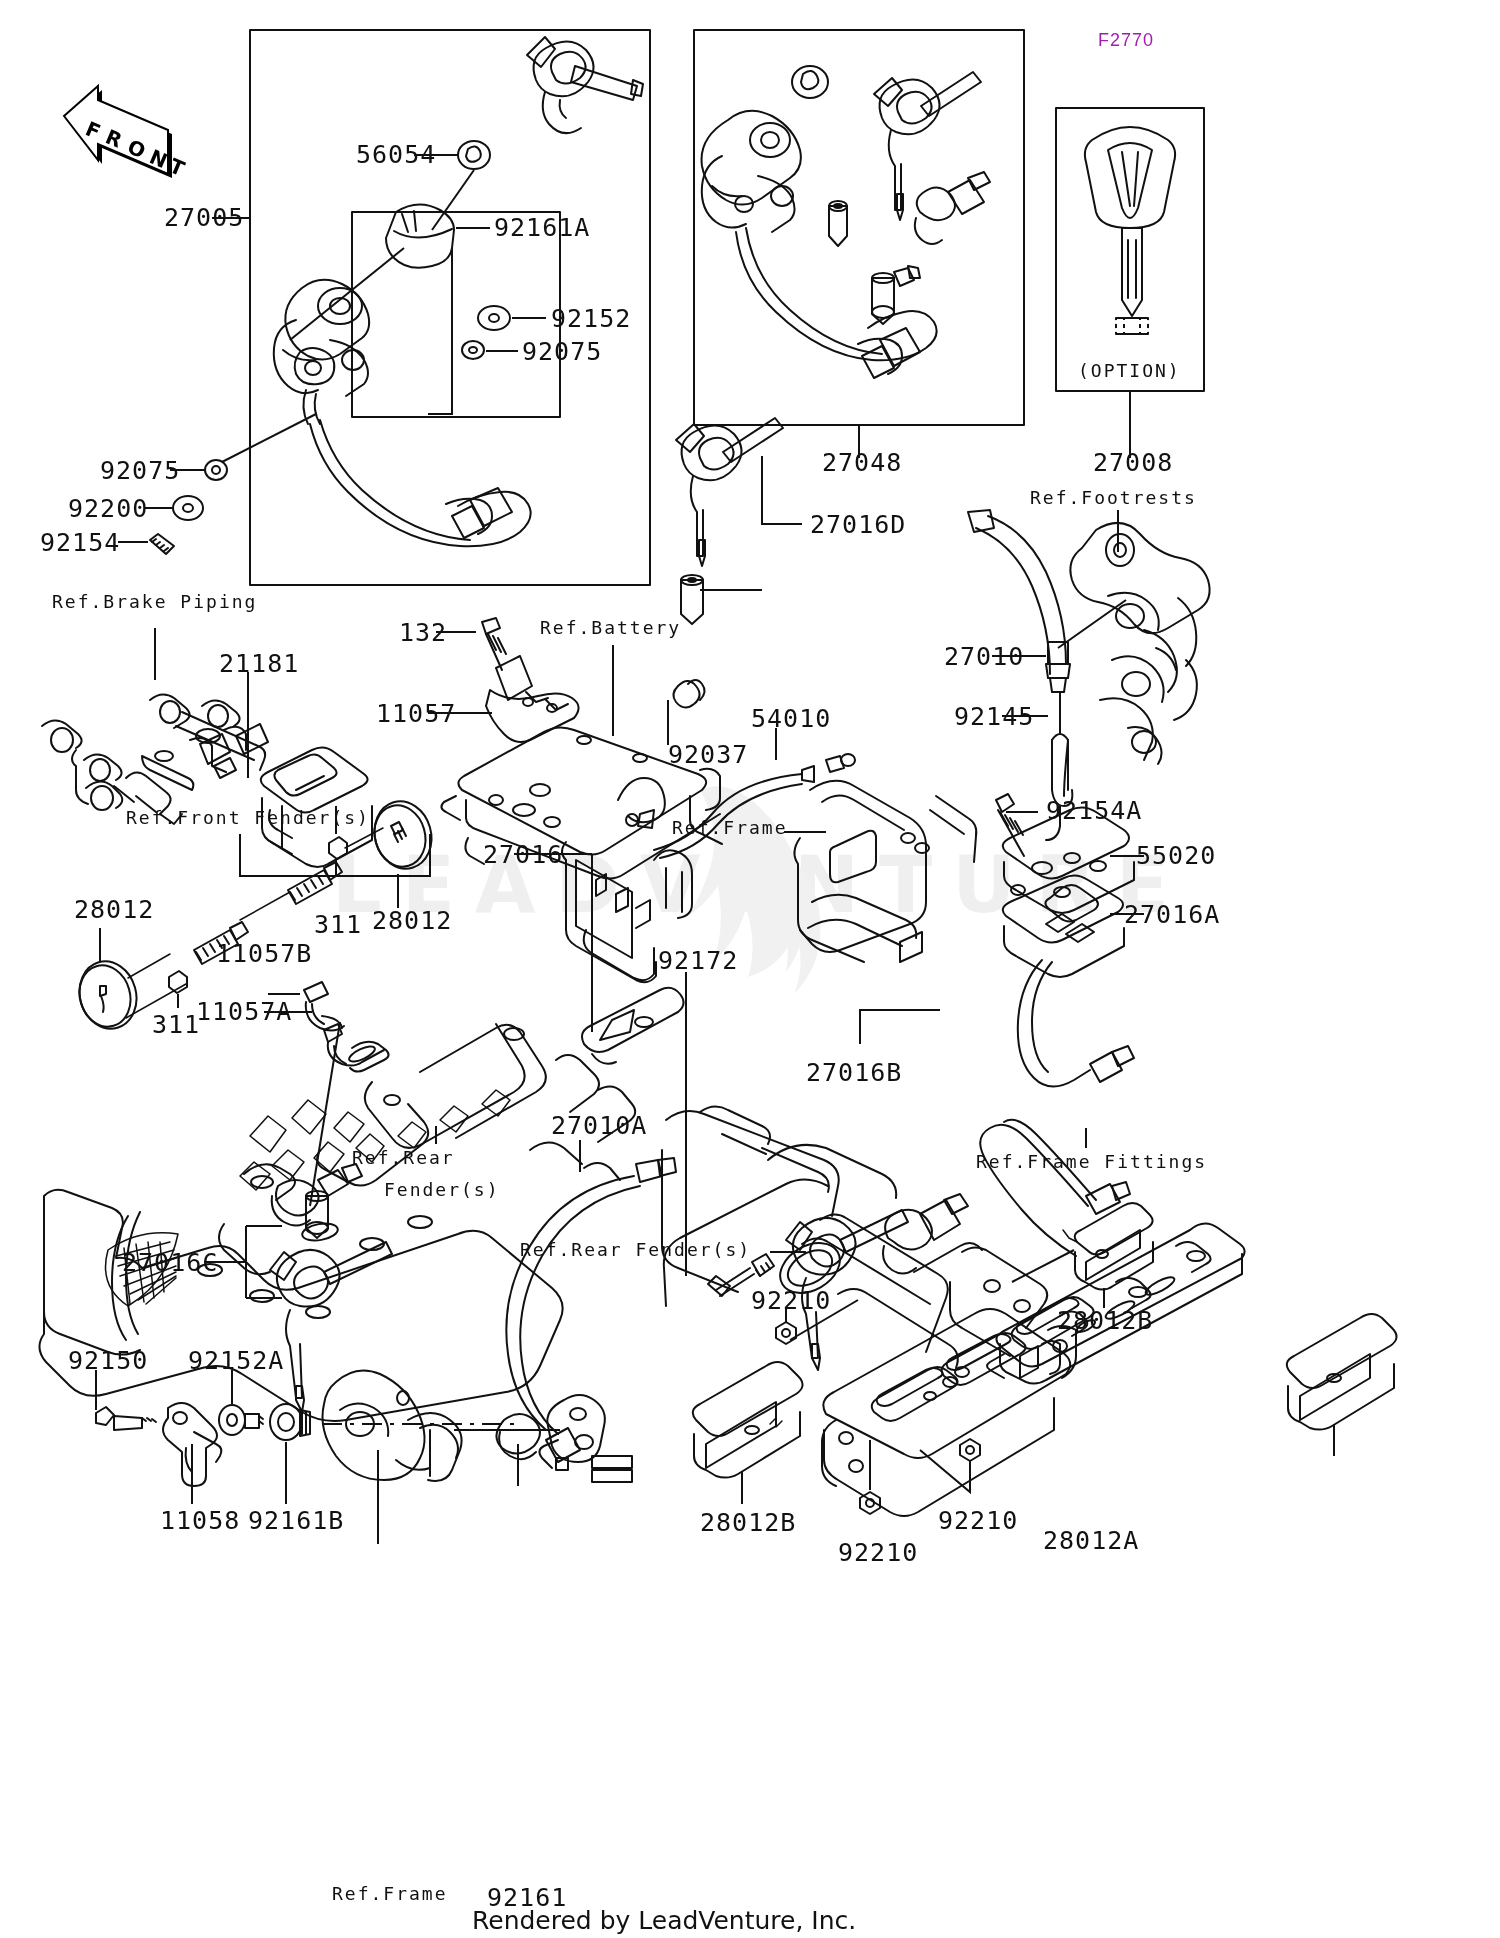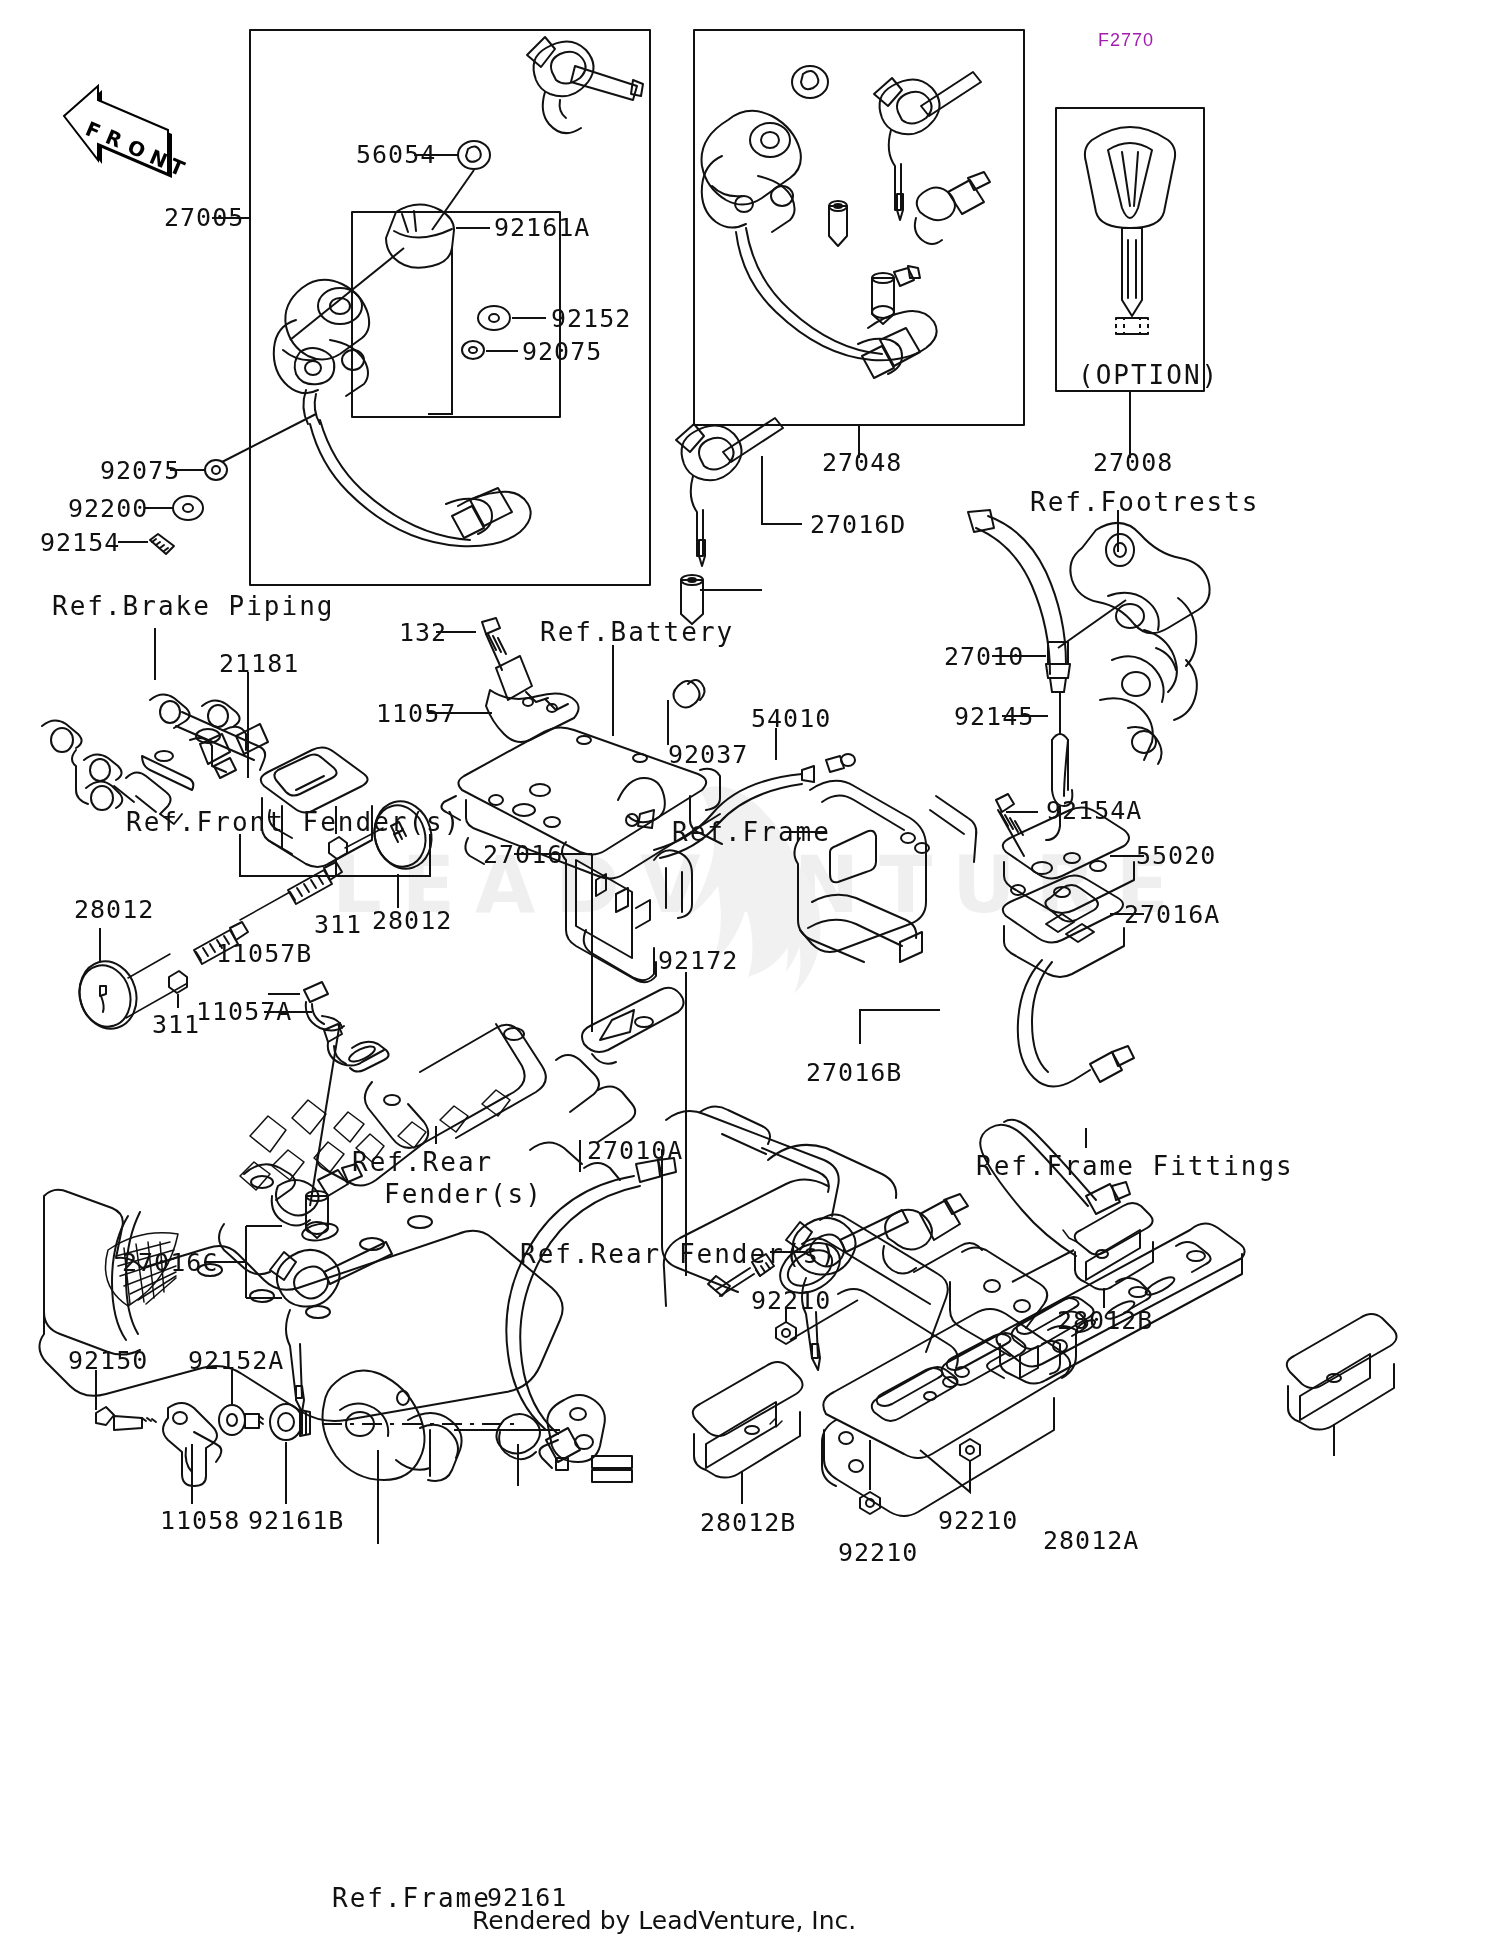--- a/index.html
+++ b/index.html
@@ -21,21 +21,21 @@
     font-family:"DejaVu Sans Mono","Liberation Mono",monospace;
     font-size:25px;
     letter-spacing:1px;
     white-space:nowrap;
     color:#111;
     line-height:1;
   }
   .ref{
     position:absolute;
     font-family:"DejaVu Sans Mono","Liberation Mono",monospace;
-    font-size:26px;
+    font-size:18px;
     letter-spacing:2px;
     white-space:nowrap;
     color:#111;
     line-height:1.15;
   }
   .code{
     position:absolute;
     font-family:Liberation Sans, sans-serif;
     font-size:18px;
     letter-spacing:1px;
@@ -803,21 +803,21 @@
   <div class="lbl" style="left:152px;top:1012px;">311</div>
   <div class="lbl" style="left:314px;top:912px;">311</div>
   <div class="lbl" style="left:1046px;top:798px;">92154A</div>
   <div class="lbl" style="left:1136px;top:843px;">55020</div>
   <div class="lbl" style="left:1124px;top:902px;">27016A</div>
   <div class="lbl" style="left:216px;top:941px;">11057B</div>
   <div class="lbl" style="left:196px;top:999px;">11057A</div>
   <div class="lbl" style="left:658px;top:948px;text-align:right;">92172</div>
   <div class="lbl" style="left:806px;top:1060px;">27016B</div>
   <div class="lbl" style="left:122px;top:1250px;">27016C</div>
-  <div class="lbl" style="left:551px;top:1138px;margin-left:36px;">27010A</div>
+  <div class="lbl" style="left:551px;top:1113px;">27010A</div>
   <div class="lbl" style="left:751px;top:1288px;">92210</div>
   <div class="lbl" style="left:938px;top:1508px;">92210</div>
   <div class="lbl" style="left:838px;top:1540px;">92210</div>
   <div class="lbl" style="left:1057px;top:1308px;">28012B</div>
   <div class="lbl" style="left:1043px;top:1528px;">28012A</div>
   <div class="lbl" style="left:700px;top:1510px;">28012B</div>
   <div class="lbl" style="left:68px;top:1348px;">92150</div>
   <div class="lbl" style="left:188px;top:1348px;">92152A</div>
   <div class="lbl" style="left:160px;top:1508px;">11058</div>
   <div class="lbl" style="left:248px;top:1508px;">92161B</div>

